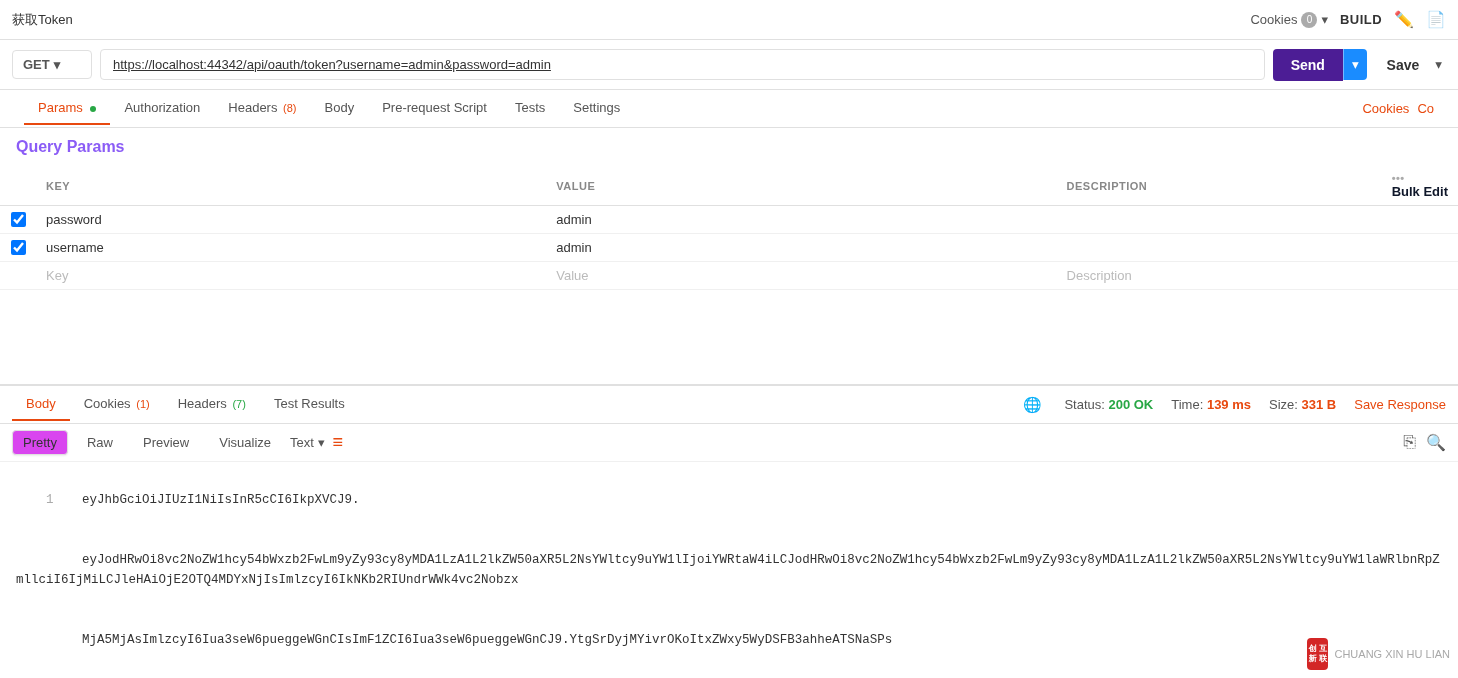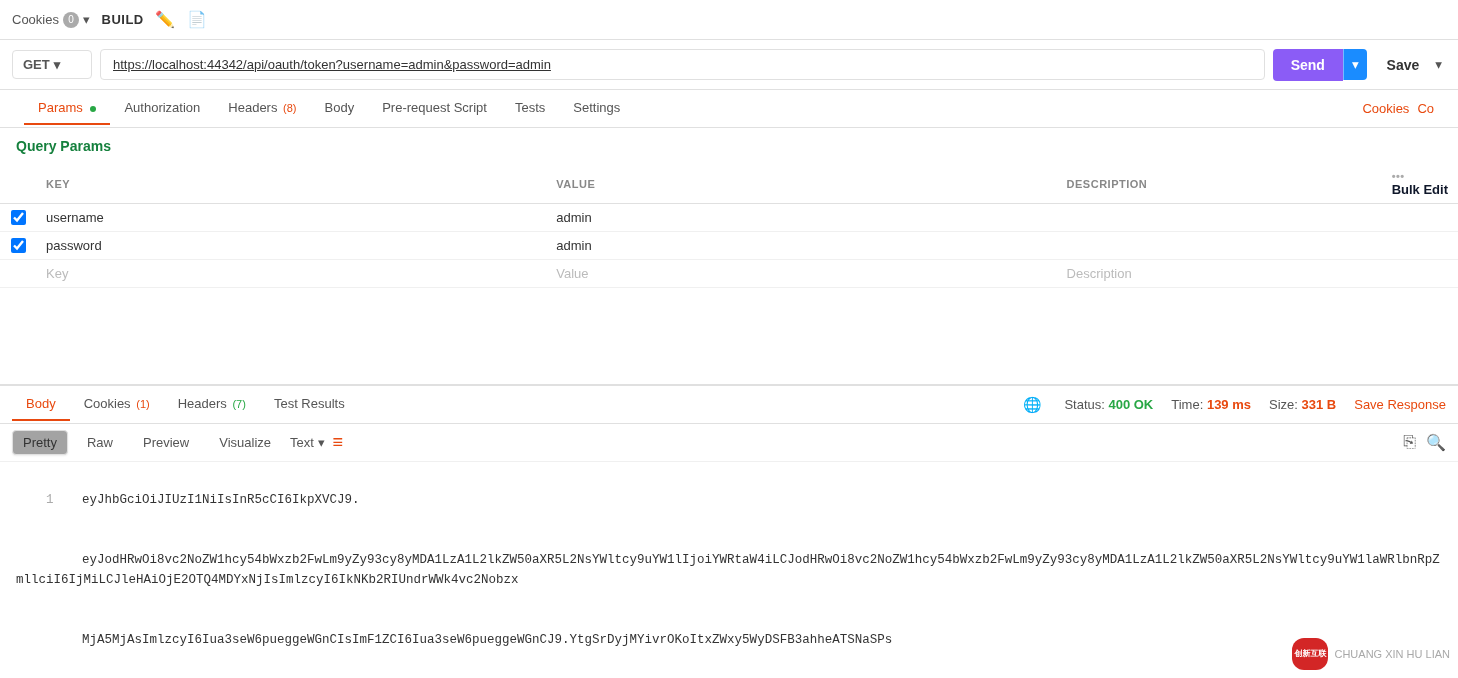--- a/index.html
+++ b/index.html
@@ -59,21 +59,21 @@
       padding: 7px 12px;
       font-size: 13px;
       color: #333;
       outline: none;
       text-decoration: underline;
     }
     .send-group {
       display: flex; align-items: center;
     }
     .send-btn {
-      background: #8b5cf6; color: #fff;
+      background: #4c1d95; color: #fff;
       border: none; border-radius: 4px 0 0 4px;
       padding: 8px 18px; font-size: 14px; font-weight: 600;
       cursor: pointer;
     }
     .send-dropdown {
       background: #1a8cff; color: #fff;
       border: none; border-radius: 0 4px 4px 0;
       border-left: 1px solid rgba(255,255,255,0.4);
       padding: 8px 8px; cursor: pointer;
       display: flex; align-items: center;
@@ -125,23 +125,23 @@
     }
     .tab-badge {
       color: #e8490f; font-size: 11px; margin-left: 2px;
     }
     .right-tabs { margin-left: auto; display: flex; gap: 8px; }
     .cookies-tab { font-size: 13px; color: #e8490f; cursor: pointer; }
 
     
     .query-params-label {
       padding: 10px 16px;
-      font-size: 14px;
+      font-size: 16px;
       font-weight: 600;
-      color: #15803d;
+      color: #8b5cf6;
     }
 
     
     .params-table {
       width: 100%;
       border-collapse: collapse;
     }
     .params-table th {
       text-align: left;
       padding: 6px 10px;
@@ -240,21 +240,21 @@
       align-items: center;
       padding: 6px 12px;
       gap: 8px;
       border-bottom: 1px solid #f0f0f0;
     }
     .format-btn {
       background: none; border: 1px solid transparent; border-radius: 4px;
       padding: 4px 10px; font-size: 13px; cursor: pointer; color: #555;
     }
     .format-btn.active {
-      background: #a3a3a3; border: 1px solid #e0e0e0;
+      background: #d946ef; border: 1px solid #e0e0e0;
       color: #333; font-weight: 500;
       box-shadow: 0 1px 2px rgba(0,0,0,0.08);
     }
     .text-dropdown {
       display: flex; align-items: center; gap: 4px;
       background: none; border: none; font-size: 13px; color: #555; cursor: pointer;
     }
     .wrap-icon { color: #e8490f; font-size: 18px; cursor: pointer; }
     .toolbar-right { margin-left: auto; display: flex; gap: 10px; }
     .copy-icon, .search-icon { color: #555; cursor: pointer; font-size: 16px; }
@@ -284,37 +284,38 @@
       position: fixed;
       bottom: 8px;
       right: 8px;
       display: flex;
       align-items: center;
       gap: 6px;
       opacity: 0.85;
       pointer-events: none;
     }
     .watermark-logo {
-      width: 36px; height: 32px;
+      width: 21px; height: 32px;
       background: #c00;
-      border-radius: 12px;
+      border-radius: 4px;
       display: flex; align-items: center; justify-content: center;
       color: #fff; font-size: 8px; font-weight: bold; text-align: center; line-height: 1.2;
     }
     .watermark-text {
       font-size: 11px; color: #999;
     }
 
     
     .globe-icon { color: #888; font-size: 15px; margin-right: 4px; }
   </style>
 </head>
 <body>
 
 <div class="top-bar">
+  <span class="top-bar-title">获取Token</span>
   <div class="top-bar-right">
     <button class="examples-btn">
       <span>Cookies</span>
       <span class="examples-badge">0</span>
       <span>▾</span>
     </button>
     <button class="build-btn">BUILD</button>
     <button class="icon-btn">✏️</button>
     <button class="icon-btn">📄</button>
   </div>
@@ -394,39 +395,39 @@
   </thead>
   <tbody>
 
     <tr class="table-row">
       <td class="col-check">
         <div class="checkbox-cell">
           <input type="checkbox" class="param-checkbox" checked="" style="">
         </div>
       </td>
       <td class="col-key">
-        <input class="key-input" type="text" value="username" style="">
+        <input class="key-input" type="text" value="password" style="">
       </td>
       <td class="col-val">
         <input class="val-input" type="text" value="admin" style="">
       </td>
       <td class="col-desc">
         <input class="desc-input" type="text" value="" style="">
       </td>
       <td class="col-actions"></td>
     </tr>
 
     <tr class="table-row">
       <td class="col-check">
         <div class="checkbox-cell">
           <input type="checkbox" class="param-checkbox" checked="" style="">
         </div>
       </td>
       <td class="col-key">
-        <input class="key-input" type="text" value="password" style="">
+        <input class="key-input" type="text" value="username" style="">
       </td>
       <td class="col-val">
         <input class="val-input" type="text" value="admin" style="">
       </td>
       <td class="col-desc">
         <input class="desc-input" type="text" value="" style="">
       </td>
       <td class="col-actions"></td>
     </tr>
 
@@ -458,21 +459,21 @@
     </div>
     <div class="response-tab">
       <span>Headers</span>
       <span class="tab-count-green">(7)</span>
     </div>
     <div class="response-tab">
       <span>Test Results</span>
     </div>
     <div class="response-status">
       <span class="globe-icon">🌐</span>
-      <span>Status:&nbsp;<span class="status-ok">400 OK</span></span>
+      <span>Status:&nbsp;<span class="status-ok">200 OK</span></span>
       <span>Time:&nbsp;<span class="status-time">139 ms</span></span>
       <span>Size:&nbsp;<span class="status-size">331 B</span></span>
       <button class="save-response-btn">Save Response</button>
     </div>
   </div>
 
   <div class="response-body-toolbar">
     <button class="format-btn active">Pretty</button>
     <button class="format-btn">Raw</button>
     <button class="format-btn">Preview</button>

